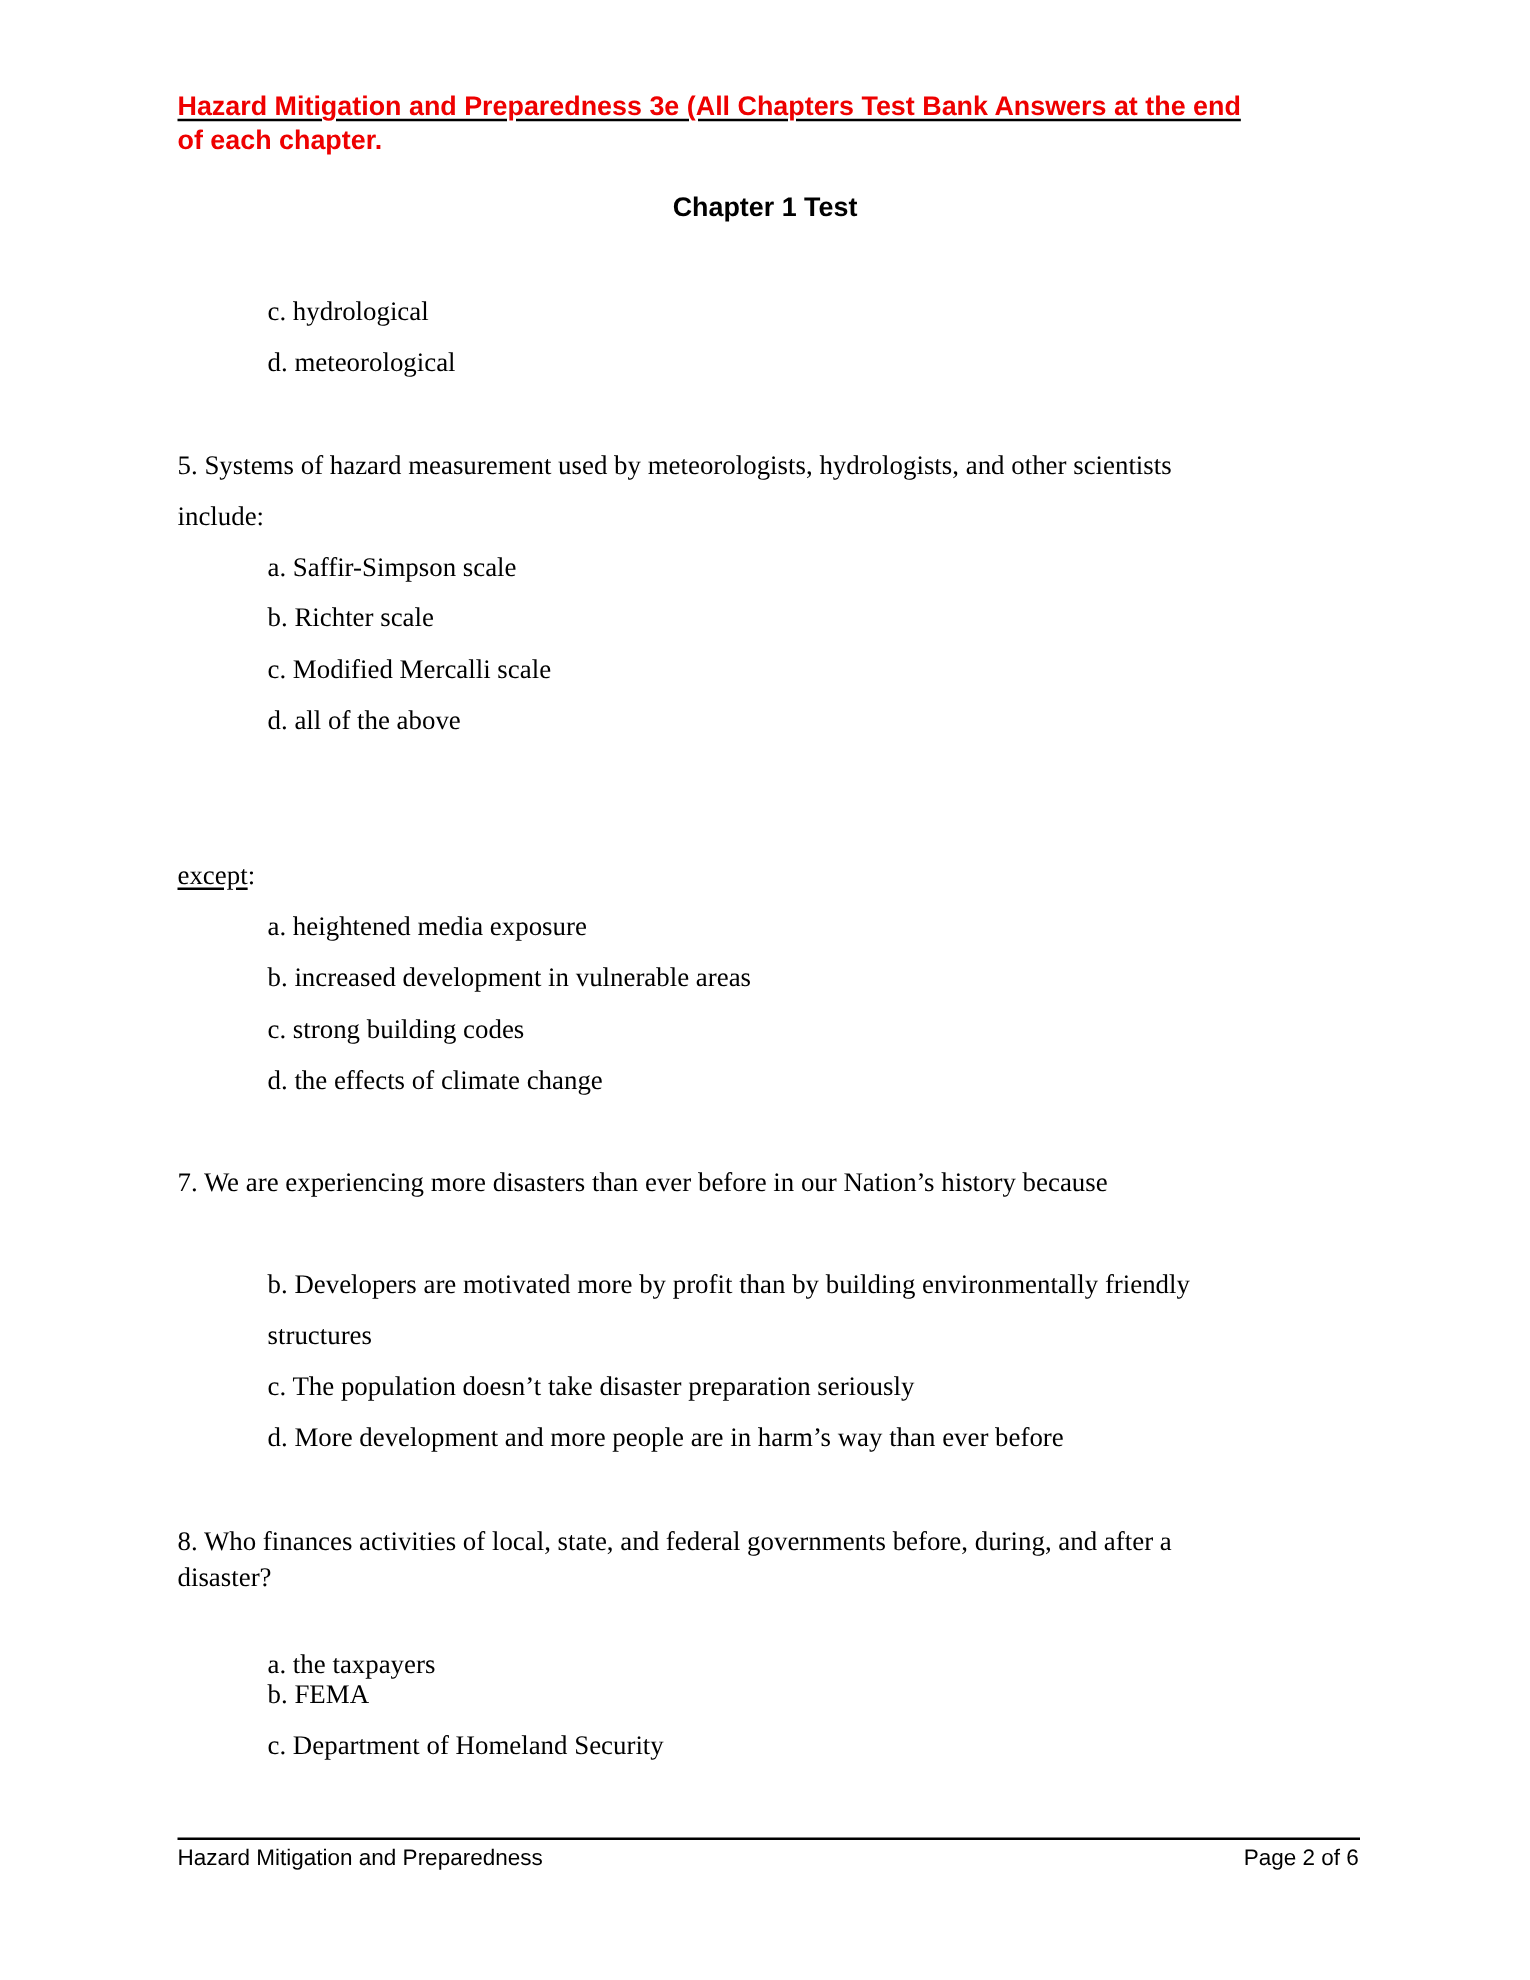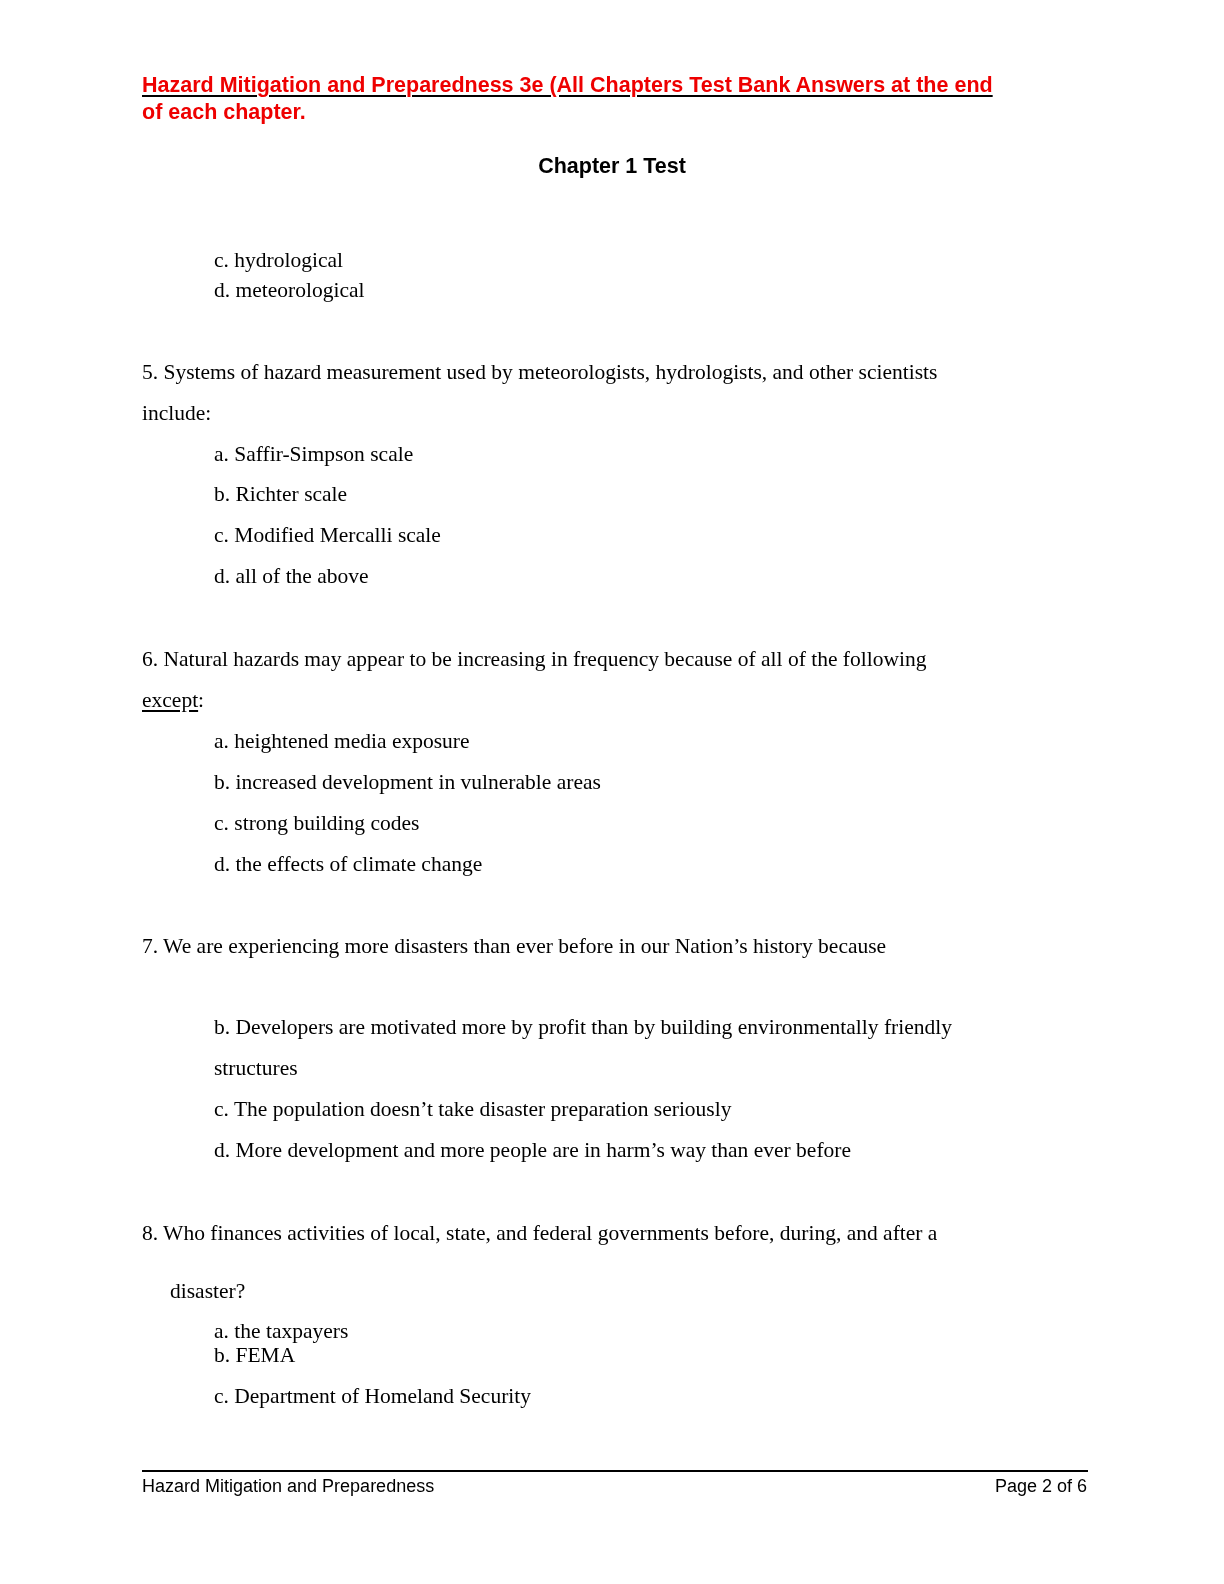--- a/index.html
+++ b/index.html
@@ -82,45 +82,44 @@
 
 <div class="page">
 
   <div class="header-title">
     <span class="ul">Hazard Mitigation and Preparedness 3e (All Chapters Test Bank Answers at the end</span><br>
     <span>of each chapter.</span>
   </div>
 
   <div class="chapter-title">Chapter 1 Test</div>
 
-  <div class="line opt" style="top:247px;">c. hydrological</div>
+  <div class="line opt" style="top:236px;">c. hydrological</div>
   <div class="line opt" style="top:277px;">d. meteorological</div>
 
   <div class="line q" style="top:359px;">5. Systems of hazard measurement used by meteorologists, hydrologists, and other scientists</div>
   <div class="line q" style="top:400px;">include:</div>
   <div class="line opt" style="top:441px;">a. Saffir-Simpson scale</div>
   <div class="line opt" style="top:481px;">b. Richter scale</div>
   <div class="line opt" style="top:522px;">c. Modified Mercalli scale</div>
   <div class="line opt" style="top:563px;">d. all of the above</div>
 
-  <div class="line q" style="top:646px;">6. Natural hazards may appear to be increasing in frequency because of all of the following</div>
   <div class="line q" style="top:687px;"><span class="u">except</span><span>:</span></div>
   <div class="line opt" style="top:728px;">a. heightened media exposure</div>
   <div class="line opt" style="top:769px;">b. increased development in vulnerable areas</div>
   <div class="line opt" style="top:810px;">c. strong building codes</div>
   <div class="line opt" style="top:851px;">d. the effects of climate change</div>
 
   <div class="line q" style="top:933px;">7. We are experiencing more disasters than ever before in our Nation’s history because</div>
   <div class="line opt" style="top:1014px;">b. Developers are motivated more by profit than by building environmentally friendly</div>
   <div class="line opt" style="top:1055px;">structures</div>
   <div class="line opt" style="top:1096px;">c. The population doesn’t take disaster preparation seriously</div>
   <div class="line opt" style="top:1137px;">d. More development and more people are in harm’s way than ever before</div>
 
   <div class="line q" style="top:1220px;">8. Who finances activities of local, state, and federal governments before, during, and after a</div>
-  <div class="line q" style="top:1278px;margin-left:28px;">disaster?</div>
+  <div class="line q" style="top:1249px;">disaster?</div>
   <div class="line opt" style="top:1302px;margin-top:16px;">a. the taxpayers</div>
   <div class="line opt" style="top:1342px;">b. FEMA</div>
   <div class="line opt" style="top:1383px;">c. Department of Homeland Security</div>
 
   <div class="footer-rule"></div>
   <div class="footer-left">Hazard Mitigation and Preparedness</div>
   <div class="footer-right">Page 2 of 6</div>
 
 </div>
 

